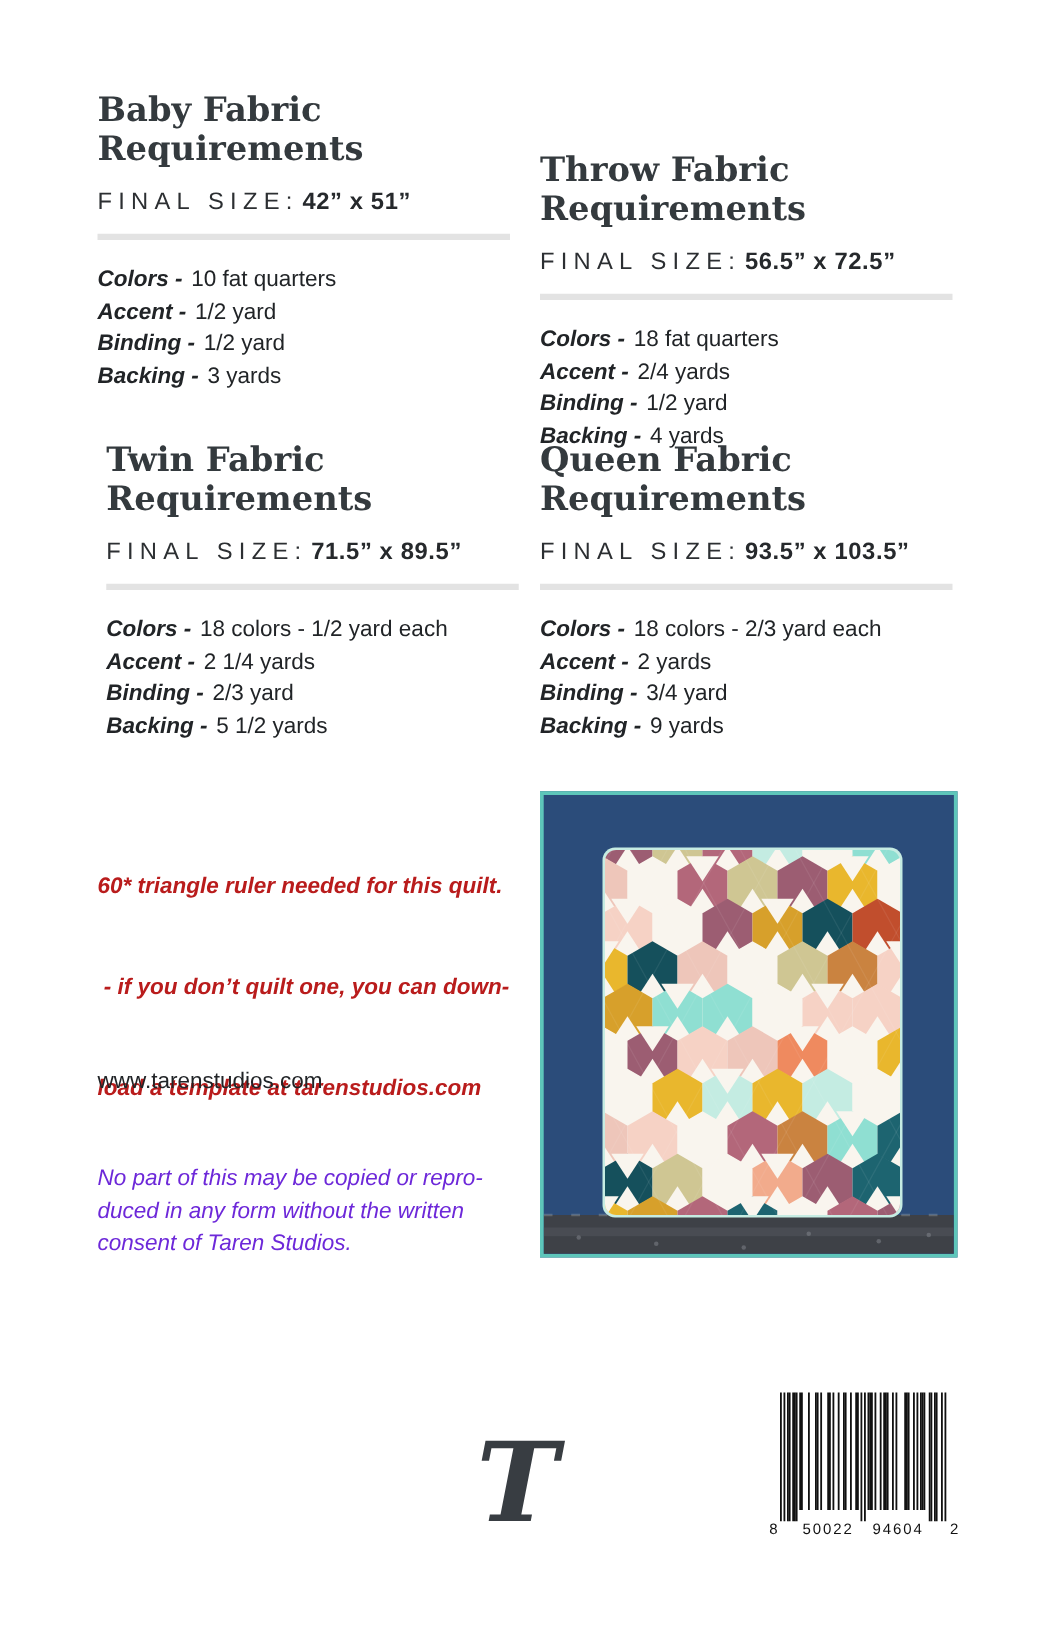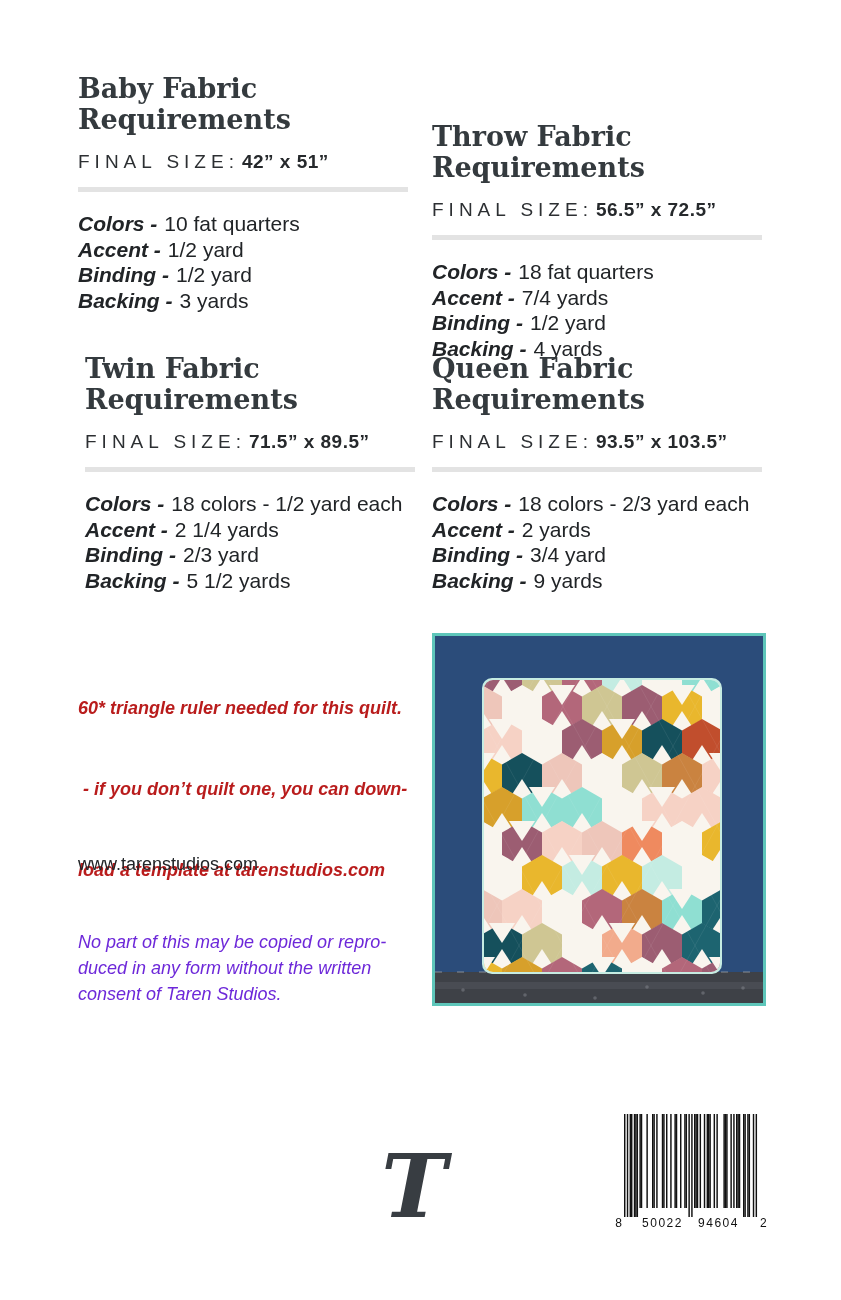--- a/index.html
+++ b/index.html
@@ -13,21 +13,21 @@
 
   
   .section{position:absolute;width:334px;}
   .sec-title{
     font-family:"DejaVu Serif", serif;font-weight:800;
     font-size:27px;line-height:31px;color:var(--heading,#343a3e);
   }
   .final-row{margin-top:16px;font-size:19px;color:#2c2f32;letter-spacing:5px;white-space:nowrap;}
   .final-value{font-weight:bold;letter-spacing:0.5px;margin-left:3px;color:#26292c;}
   .divider{margin-top:14px;height:5px;width:330px;background:var(--divider,#e3e3e3);}
-  .req-list{margin-top:19px;font-size:21px;line-height:25.5px;}
+  .req-list{margin-top:19px;font-size:18px;line-height:25.5px;}
   .bi{font-weight:bold;font-style:italic;}
   .req-label{font-weight:bold;font-style:italic;margin-right:7px;}
 
   
   .note{position:absolute;left:78px;top:641px;width:352px;font-size:18px;line-height:27px;
         font-weight:bold;font-style:italic;color:#b91c1c;white-space:pre-wrap;}
   .social{position:absolute;left:78px;top:773px;width:352px;font-size:18px;line-height:27.5px;}
   .contact{position:absolute;left:78px;top:851px;width:352px;font-size:18px;line-height:27px;}
   .copyright{position:absolute;left:78px;top:929px;width:352px;font-size:18px;line-height:26px;
              font-style:italic;color:#6d28d9;}
@@ -63,21 +63,21 @@
   </div>
 
   <div class="section" style="left:432px;top:73px;margin-top:48px;">
     <div class="sec-title">Throw Fabric Requirements</div>
     <div class="final-row">
       <span>FINAL SIZE:</span><span class="final-value">56.5” x 72.5”</span>
     </div>
     <div class="divider"></div>
     <div class="req-list">
       <div><span class="req-label">Colors -</span><span>18 fat quarters</span></div>
-      <div><span class="req-label">Accent -</span><span>7/4 yards</span></div>
+      <div><span class="req-label">Accent -</span><span>2/4 yards</span></div>
       <div><span class="req-label">Binding -</span><span>1/2 yard</span></div>
       <div><span class="req-label">Backing -</span><span>4 yards</span></div>
     </div>
   </div>
 
   <div class="section" style="left:85px;top:353px;">
     <div class="sec-title">Twin Fabric Requirements</div>
     <div class="final-row">
       <span>FINAL SIZE:</span><span class="final-value">71.5” x 89.5”</span>
     </div>

